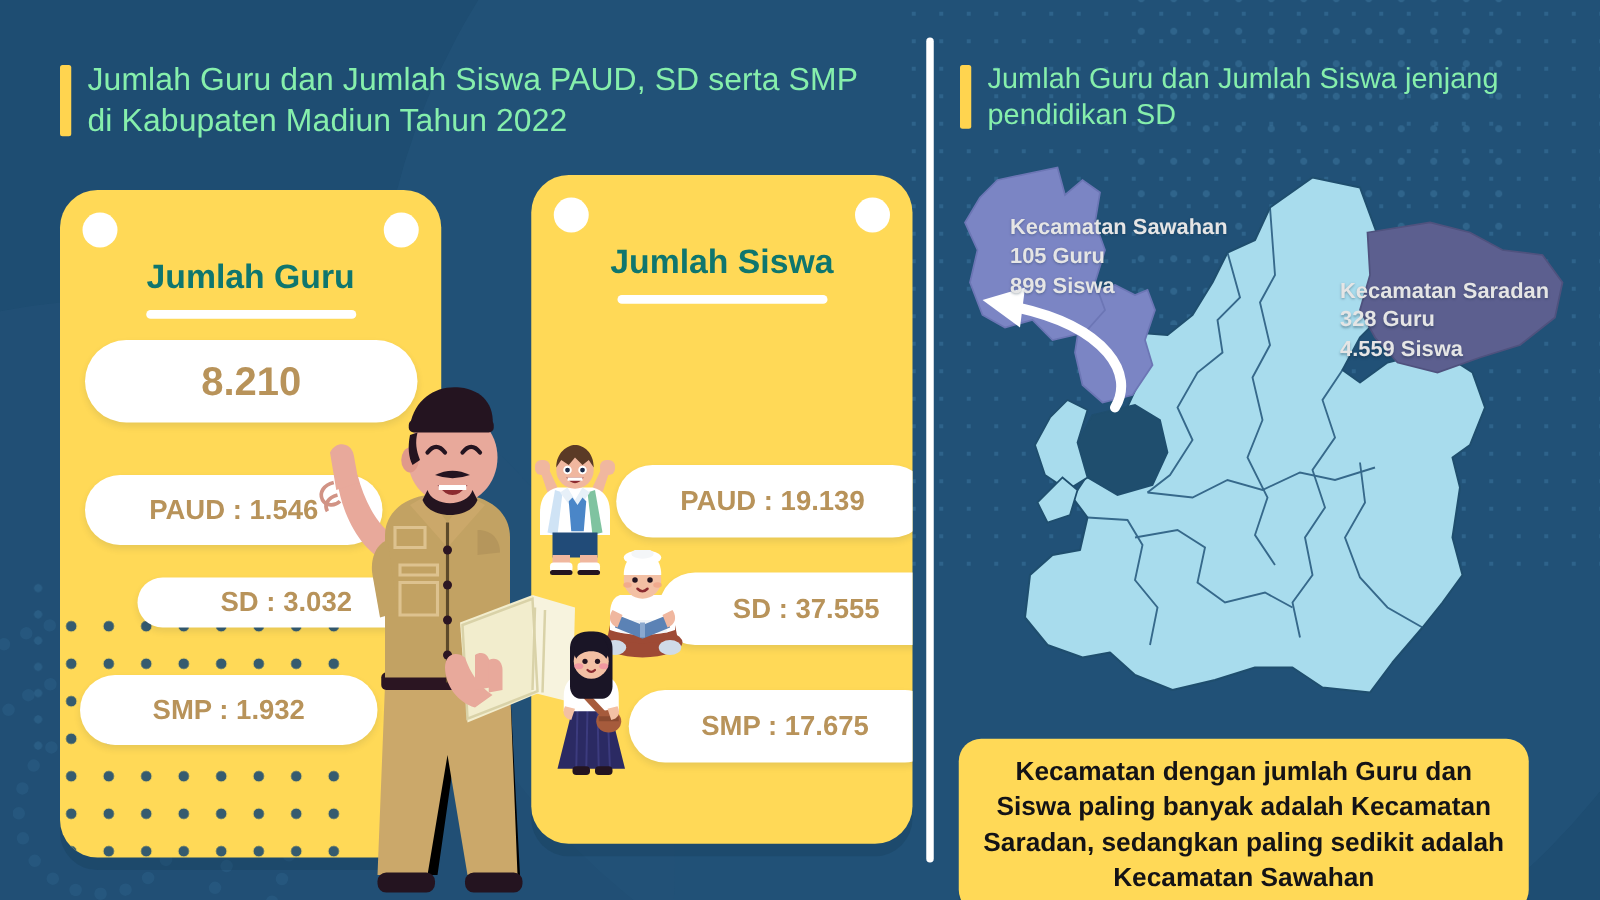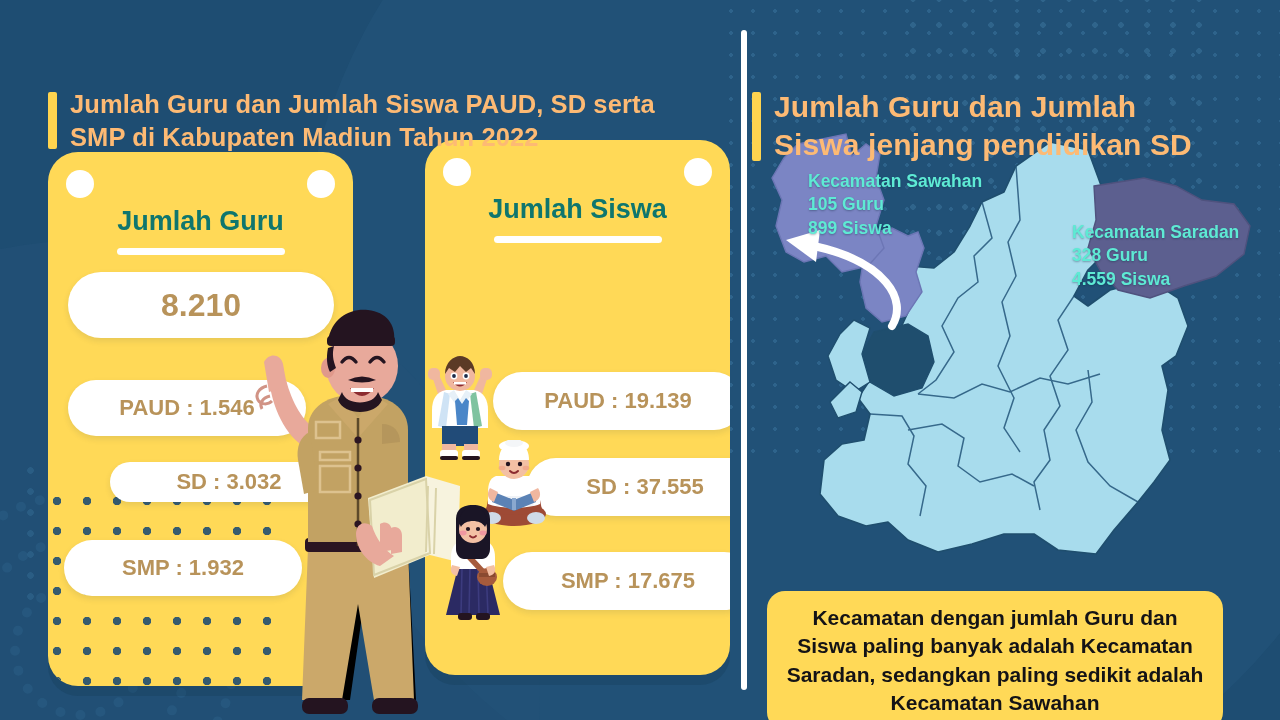--- a/index.html
+++ b/index.html
@@ -45,29 +45,29 @@
   .rings span:nth-child(2){width:210px;height:210px;}
   .rings span:nth-child(3){width:300px;height:300px;}
   .corner-dots{
     position:absolute;left:20px;bottom:110px;width:170px;height:150px;
     background-image:radial-gradient(#2d6289 3px, transparent 3.5px);
     background-size:21px 21px;opacity:.75;
   }
 
   
   .title{
-    position:absolute;z-index:6;color:#fdba74;
-    font-weight:bold;line-height:1.28;letter-spacing:.1px;margin-top:40px;
+    position:absolute;z-index:6;color:#86efac;
+    font-weight:normal;line-height:1.28;letter-spacing:.1px;
   }
   .title .bar{
     position:absolute;left:-22px;top:4px;width:9px;bottom:4px;
     background:#ffd44f;border-radius:2px;
   }
   #title-left{left:70px;top:48px;width:640px;font-size:25.5px;}
-  #title-right{left:774px;top:48px;width:440px;font-size:30px;}
+  #title-right{left:790px;top:48px;width:440px;font-size:23px;}
 
   
   .divider{
     position:absolute;left:741px;top:30px;width:6px;height:660px;
     background:#ffffff;border-radius:4px;z-index:6;
   }
 
   
   .card{
     position:absolute;z-index:3;
@@ -119,21 +119,21 @@
   
   .illus{position:absolute;z-index:5;}
   #teacher{left:250px;top:300px;width:215px;height:420px;}
   #boy{left:424px;top:356px;width:72px;height:106px;}
   #kid-read{left:476px;top:440px;width:76px;height:90px;}
   #girl{left:440px;top:505px;width:66px;height:120px;}
 
   
   #map{position:absolute;left:758px;top:130px;width:500px;height:450px;z-index:4;}
   .maplabel{
-    position:absolute;z-index:7;color:#5eead4;font-weight:bold;
+    position:absolute;z-index:7;color:#e5e5e5;font-weight:bold;
     font-size:17.5px;line-height:1.33;white-space:nowrap;
     text-shadow:0 1px 2px rgba(10,35,55,.35);
   }
   #label-sawahan{left:808px;top:170px;}
   #label-saradan{left:1072px;top:221px;}
 
   
   #caption{
     position:absolute;z-index:7;left:767px;top:591px;width:456px;
     background:#ffd957;border-radius:18px;

